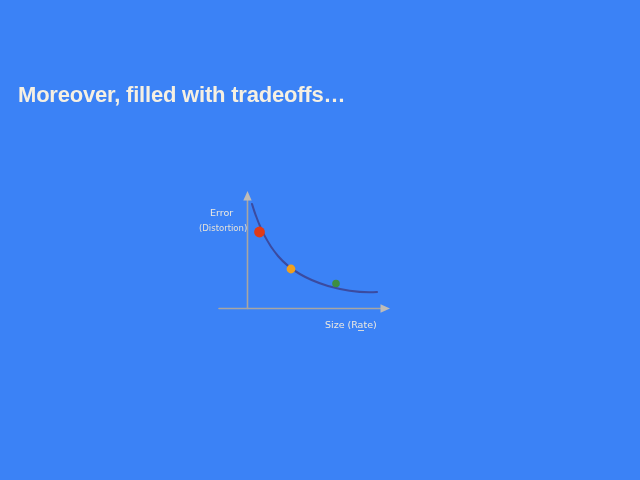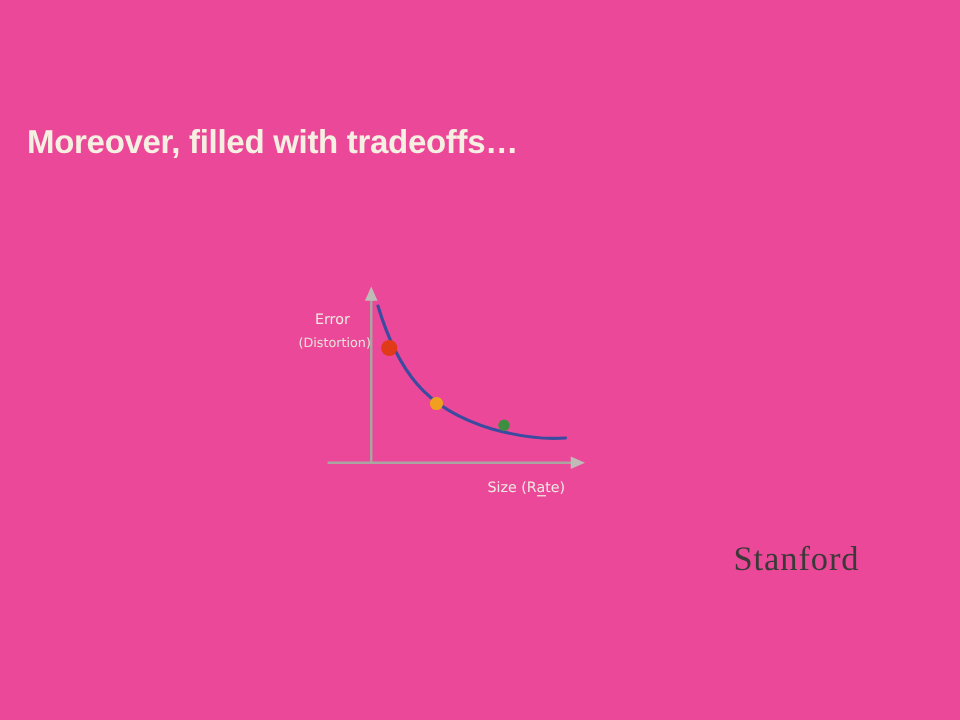--- a/index.html
+++ b/index.html
@@ -4,21 +4,21 @@
 <style>
   html, body {
     margin: 0;
     padding: 0;
     background: #000000;
   }
   #slide {
     position: relative;
     width: 640px;
     height: 480px;
-    background: #ec4899;
+    background: #3b82f6;
     overflow: hidden;
     font-family: "Liberation Sans", sans-serif;
   }
 
   
   #slide-title {
     position: absolute;
     left: 18px;
     top: 82px;
     font-family: "Liberation Sans", sans-serif;
@@ -124,15 +124,14 @@
       </g>
 
       <text class="axis-label" x="18" y="36">Error</text>
       <text class="axis-label-sub" x="7" y="51">(Distortion)</text>
 
       <text class="axis-label" x="133" y="148">Size (Rate)</text>
       <path class="emph-underline" d="M166,150.5 L172,150.5"></path>
     </svg>
   </div>
 
-  <div id="stanford-wordmark">Stanford</div>
 
 </div>
 
 </body></html>

